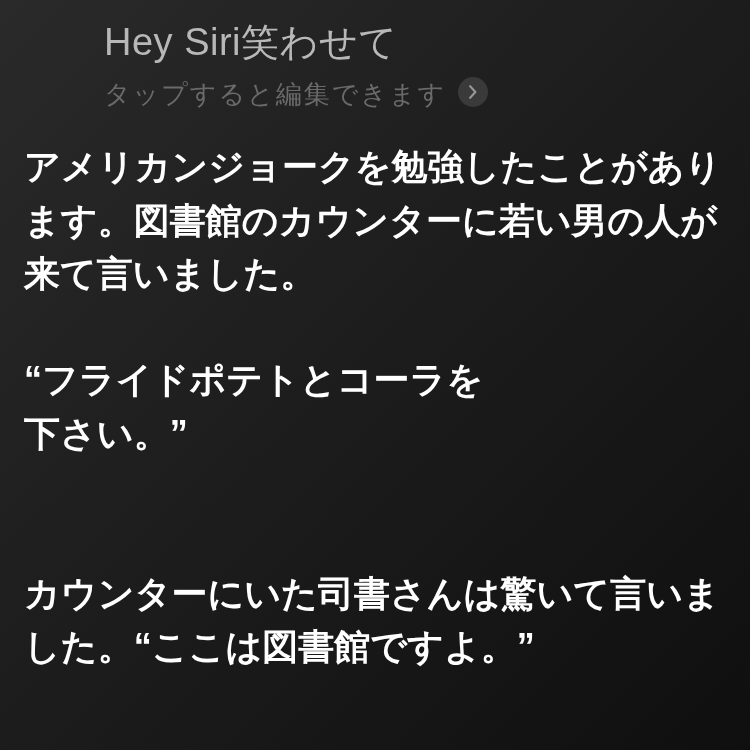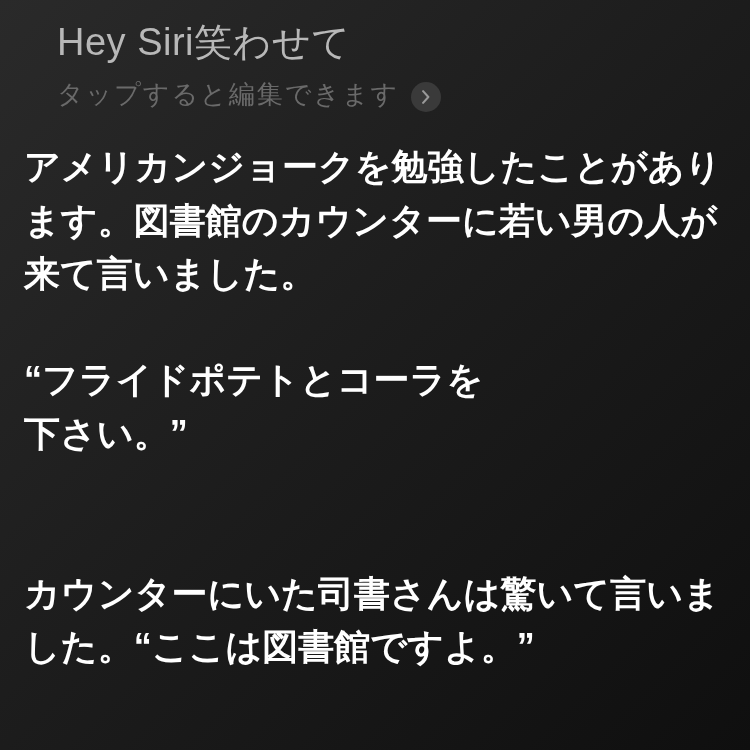--- a/index.html
+++ b/index.html
@@ -9,32 +9,32 @@
     }
     body {
       width: 750px;
       height: 750px;
       background: linear-gradient(135deg, #2a2a2a 0%, #1c1c1c 50%, #0f0f0f 100%);
       font-family: -apple-system, BlinkMacSystemFont, "Hiragino Sans", "Hiragino Kaku Gothic ProN", sans-serif;
       overflow: hidden;
       color: #ffffff;
     }
     .header {
-      padding: 18px 80px 0 57px;
+      padding: 18px 80px 0 104px;
     }
     .user-query {
       font-size: 38px;
       font-weight: 300;
       color: #b8b8b8;
       line-height: 1.3;
       letter-spacing: 0.5px;
     }
     .edit-hint-row {
       display: flex;
-      align-items: flex-end;
+      align-items: flex-start;
       gap: 12px;
       margin-top: 10px;
     }
     .edit-hint {
       font-size: 26px;
       font-weight: 300;
       color: #6a6a6a;
       letter-spacing: 2px;
     }
     .chevron-circle {

